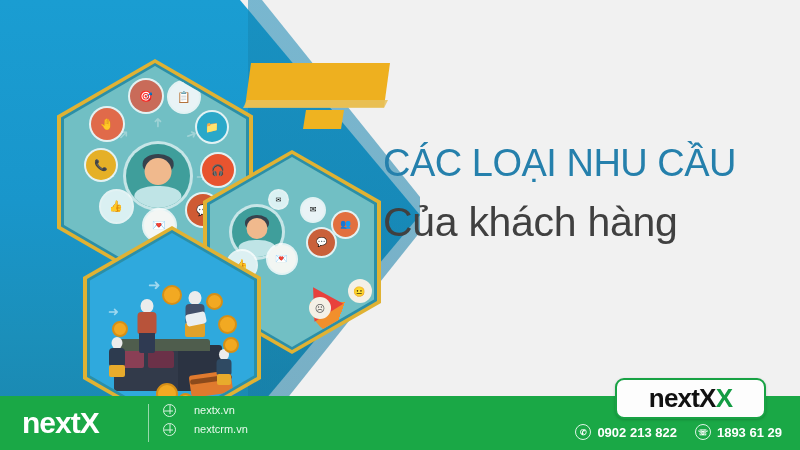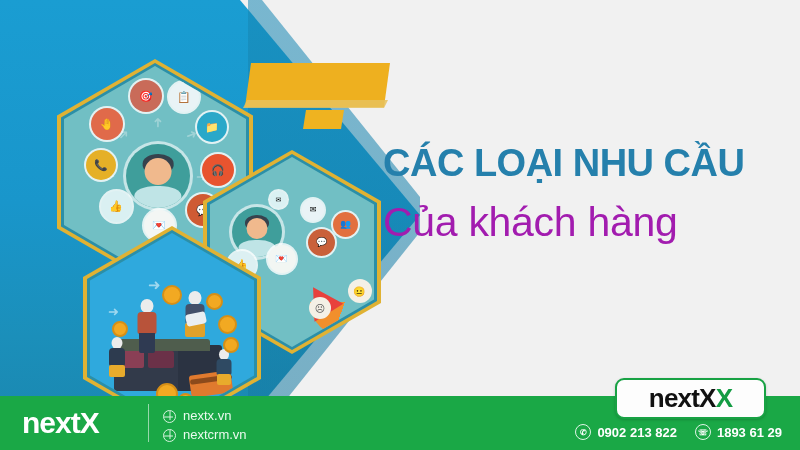--- a/index.html
+++ b/index.html
@@ -132,30 +132,30 @@
   .person .h{position:absolute;left:50%;transform:translateX(-50%);border-radius:50%;background:#ececec;}
   .person .t{position:absolute;left:50%;transform:translateX(-50%);border-radius:4px 4px 2px 2px;}
   .person .lg{position:absolute;left:50%;transform:translateX(-50%);background:#2f3a52;border-radius:0 0 2px 2px;}
   .card{position:absolute;border-radius:3px;}
 
   
   .title-wrap{
     position:absolute;left:383px;top:143px;width:400px;
   }
   .title-main{
-    font-weight:bold;
+    font-weight:normal;
     font-size:38px;
     letter-spacing:-.5px;
     color:#2580ac;
     white-space:nowrap;
     line-height:1.1;
   }
   .title-sub{
     font-size:41px;
-    color:#a21caf;
+    color:#404040;
     white-space:nowrap;
     line-height:1.25;
     margin-top:12px;
     letter-spacing:-.3px;
   }
 
   
   .footer{
     position:absolute;left:0;bottom:0;width:800px;height:54px;
     background:#1aa846;
@@ -163,22 +163,22 @@
   .footer-logo{
     position:absolute;left:22px;top:10px;
     color:#ffffff;font-size:30px;font-weight:bold;letter-spacing:-1px;
   }
   .divider{
     position:absolute;left:148px;top:8px;width:1px;height:38px;
     background:rgba(255,255,255,.55);
   }
   .sites{position:absolute;left:163px;top:8px;}
   .site-row{
-    display:flex;align-items:flex-end;gap:7px;height:19px;
-    color:#eafaee;font-size:13px;
+    display:flex;align-items:flex-start;gap:18px;height:19px;
+    color:#eafaee;font-size:11px;
   }
   .globe{
     width:11px;height:11px;border-radius:50%;
     border:1px solid #d8f3e0;position:relative;flex:0 0 auto;
   }
   .globe:before{
     content:"";position:absolute;left:50%;top:0;width:1px;height:9px;
     background:#d8f3e0;transform:translateX(-50%);
   }
   .globe:after{

